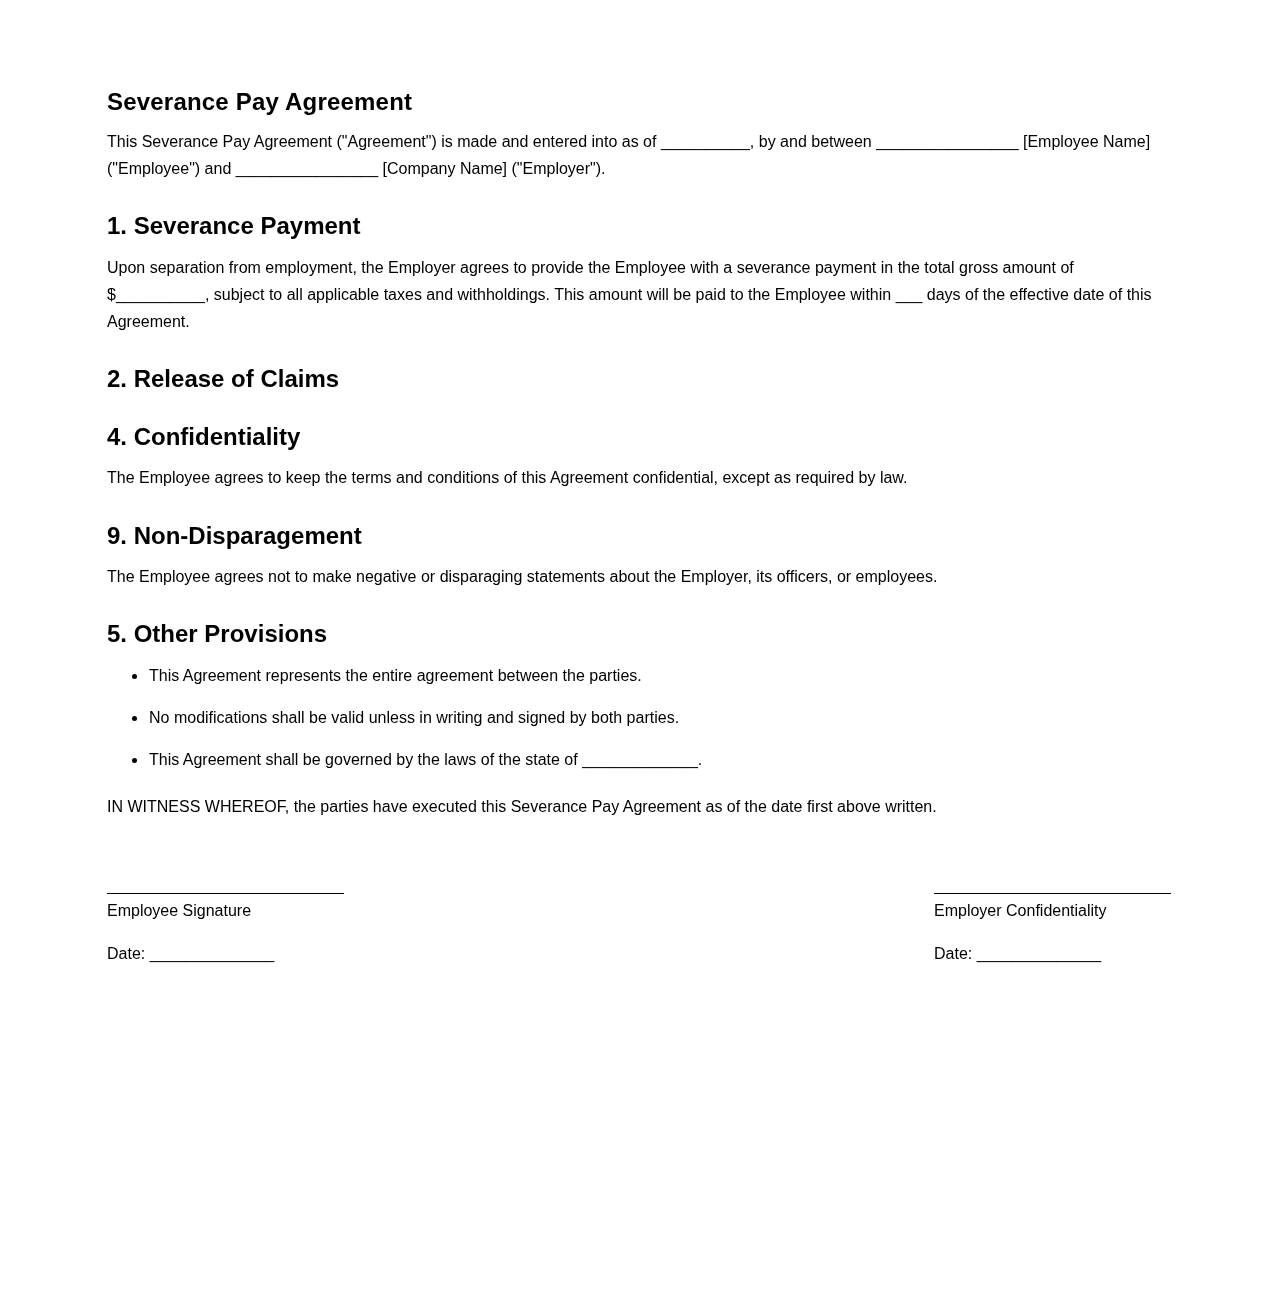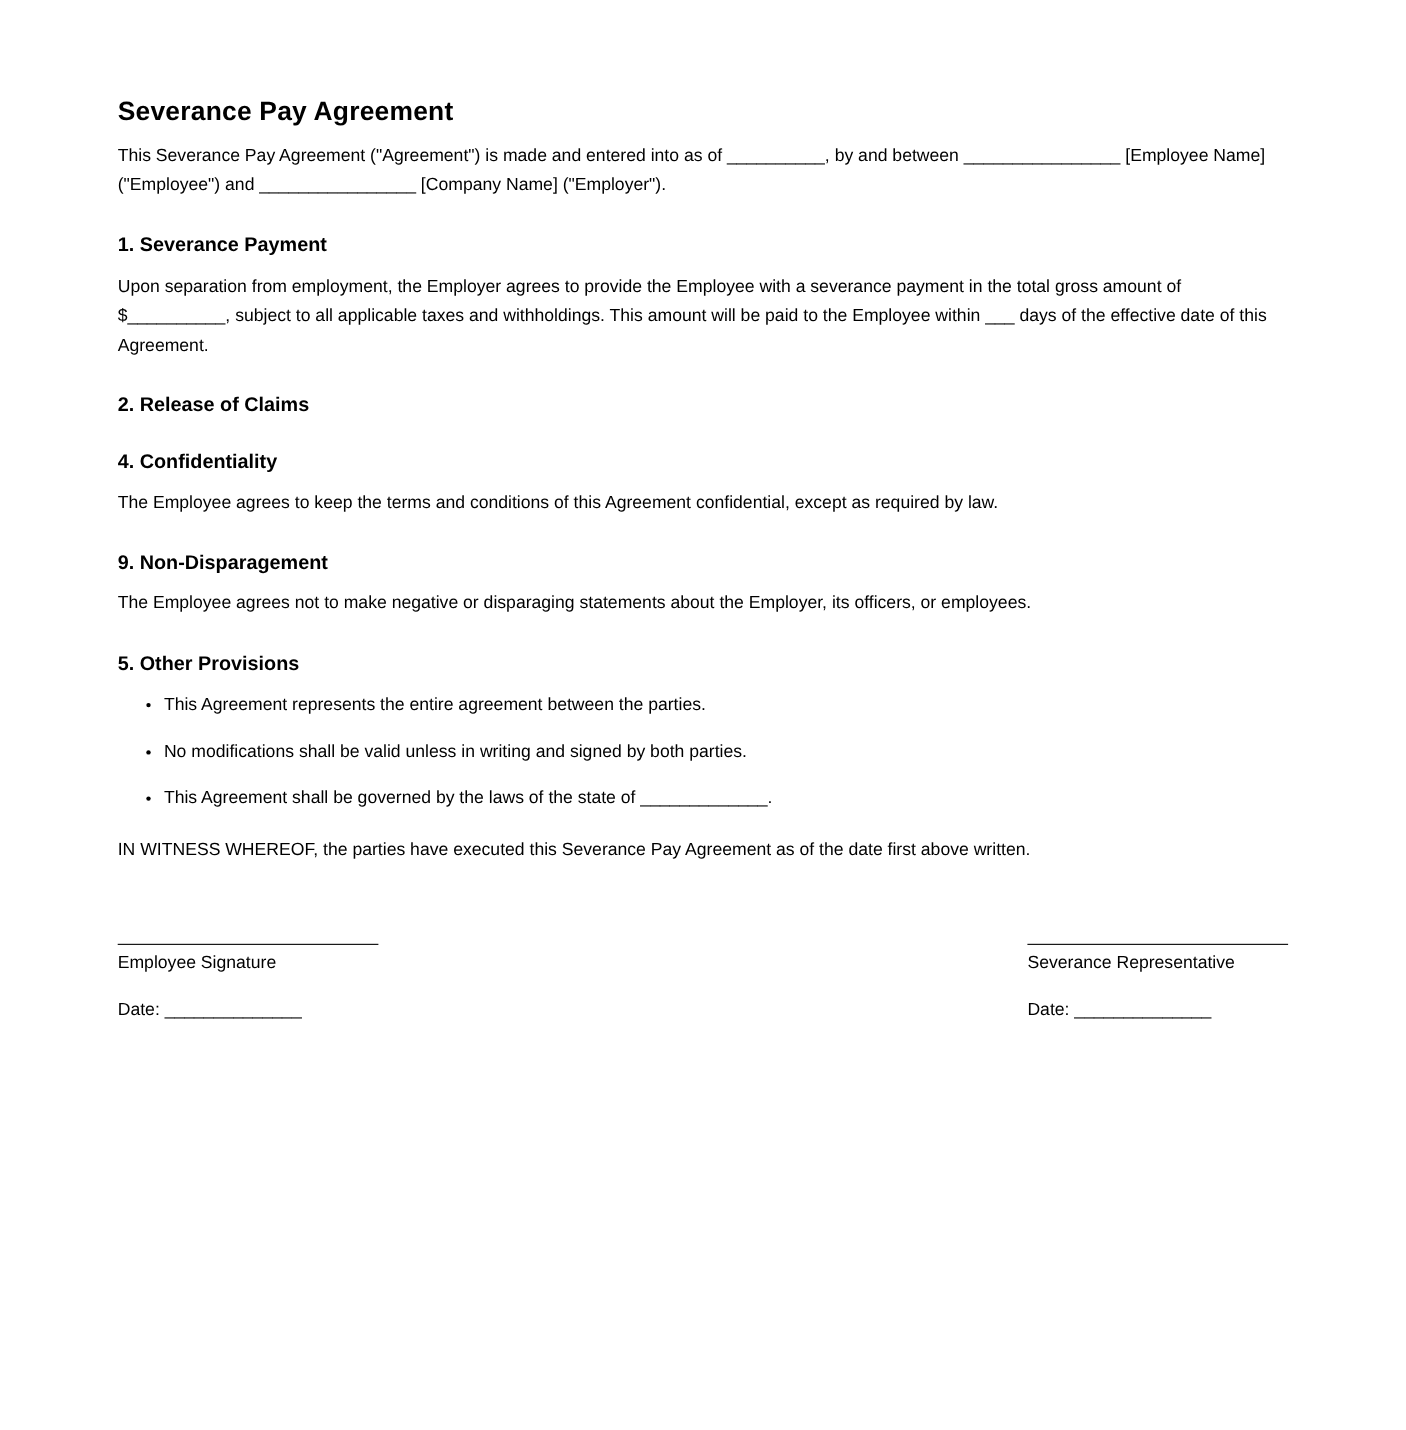--- a/index.html
+++ b/index.html
@@ -19,21 +19,21 @@
   }
   h1.doc-title {
     font-size: 24px;
     line-height: 1.15;
     font-weight: bold;
     margin: 28px 0 12px 0;
     letter-spacing: 0.2px;
   }
   p.intro { margin: 0; }
   h2.section-heading {
-    font-size: 18px;
+    font-size: 24px;
     line-height: 1.15;
     font-weight: bold;
     margin: 30px 0 14px 0;
   }
   p.section-body { margin: 0 0 0 0; }
   ul.provisions {
     margin: 8px 0 0 0;
     padding-left: 41px;
   }
   ul.provisions li {
@@ -95,18 +95,18 @@
   <p class="witness">IN WITNESS WHEREOF, the parties have executed this Severance Pay Agreement as of the date first above written.</p>
 
   <div class="signature-row">
     <div class="sig-col">
       <div class="sig-rule"></div>
       <p class="sig-label">Employee Signature</p>
       <p class="sig-date">Date: ______________</p>
     </div>
     <div class="sig-col">
       <div class="sig-rule"></div>
-      <p class="sig-label">Severance Representative</p>
+      <p class="sig-label">Employer Confidentiality</p>
       <p class="sig-date">Date: ______________</p>
     </div>
   </div>
 
 </div>
 
 </body></html>

